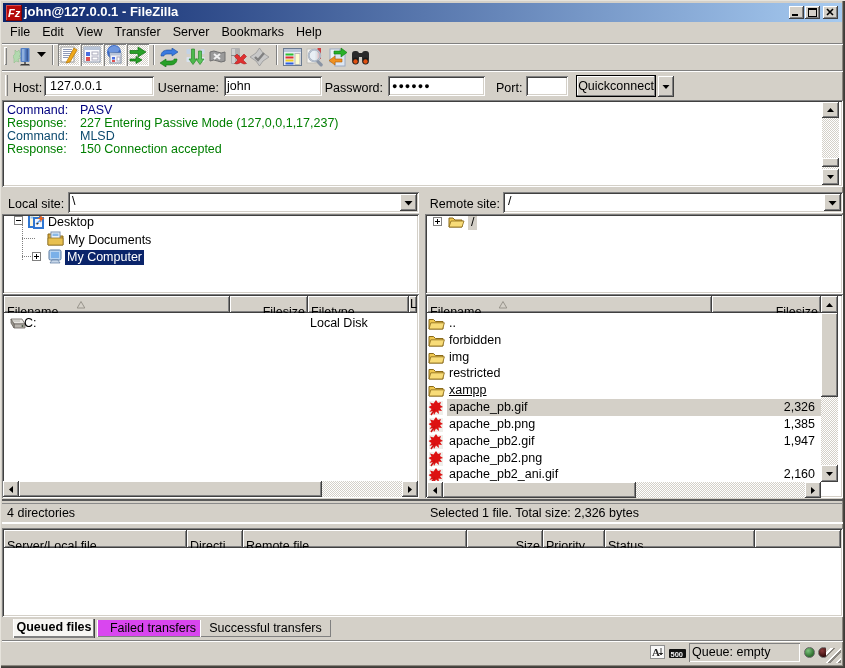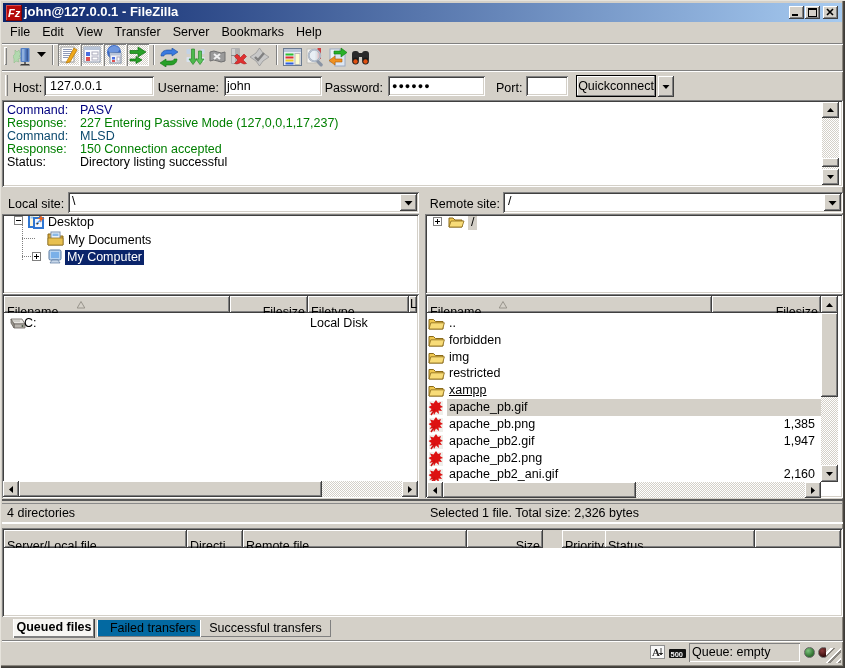--- a/index.html
+++ b/index.html
@@ -222,21 +222,20 @@
       <path d="M4.5 9 L11.5 9 L8 13 Z" fill="#000"></path>
     </svg>
   </div>
 
 <div class="abs sunken white" style="left:2px;top:100px;width:841px;height:87px;"></div>
 <div class="abs" style="left:7px;top:104px;width:800px;line-height:13px;">
 <div style="color:#00007f;"><span style="display:inline-block;width:73px;">Command:</span>PASV</div>
 <div style="color:#007f00;"><span style="display:inline-block;width:73px;">Response:</span>227 Entering Passive Mode (127,0,0,1,17,237)</div>
 <div style="color:#0c4a6e;"><span style="display:inline-block;width:73px;">Command:</span>MLSD</div>
 <div style="color:#007f00;"><span style="display:inline-block;width:73px;">Response:</span>150 Connection accepted</div>
-<div style="color:#000000;"><span style="display:inline-block;width:73px;">Status:</span>Directory listing successful</div>
 </div>
 
 <div class="abs stipple" style="left:822px;top:102px;width:17px;height:83px;"></div>
 <div class="scrollbtn" style="left:822px;top:102px;width:17px;height:16px;">
     <svg width="7" height="4">
       <path d="M0 4 L7 4 L3.5 0 Z" fill="#000"></path>
     </svg>
   </div>
 <div class="thumb" style="left:822px;top:158px;width:17px;height:9px;"></div>
 <div class="scrollbtn" style="left:822px;top:169px;width:17px;height:16px;">
@@ -414,20 +413,21 @@
       </svg>
     </div>
     <div class="abs" style="left:22px;top:67px;line-height:16px;text-decoration:underline;">xampp</div>
   <div class="abs" style="left:20px;top:84px;width:374px;height:17px;background:#d4d0c8;"></div>
   <div class="abs" style="left:1px;top:85px;">
       <svg width="16" height="16">
         <use href="#feather"></use>
       </svg>
     </div>
     <div class="abs" style="left:22px;top:84px;line-height:17px;">apache_pb.gif</div>
+    <div class="abs" style="left:0;top:84px;width:388px;text-align:right;line-height:17px;">2,326</div>
   <div class="abs" style="left:1px;top:102px;">
       <svg width="16" height="16">
         <use href="#feather"></use>
       </svg>
     </div>
     <div class="abs" style="left:22px;top:101px;line-height:17px;">apache_pb.png</div>
     <div class="abs" style="left:0;top:101px;width:388px;text-align:right;line-height:17px;">1,385</div>
   <div class="abs" style="left:1px;top:119px;">
       <svg width="16" height="16">
         <use href="#feather"></use>
@@ -481,28 +481,28 @@
 <div class="abs" style="left:2px;top:499px;width:841px;height:2px;background:#5a5a5a;"></div>
 <div class="abs" style="left:2px;top:503px;width:841px;height:1px;background:#8a8a8a;"></div>
 <div class="abs" style="left:2px;top:522px;width:841px;height:2px;background:#ffffff;"></div>
 
 <div class="abs sunken white" style="left:2px;top:528px;width:841px;height:89px;"></div>
 <div class="abs" style="left:4px;top:530px;width:837px;height:18px;background:#d4d0c8;">
   <div class="hdrcell" style="left:0;width:183px;">Server/Local file</div>
   <div class="hdrcell" style="left:183px;width:56px;">Directi...</div>
   <div class="hdrcell" style="left:239px;width:224px;">Remote file</div>
   <div class="hdrcell" style="left:463px;width:76px;text-align:right;">Size</div>
-  <div class="hdrcell" style="left:539px;width:62px;margin-left:19px;">Priority</div>
+  <div class="hdrcell" style="left:539px;width:62px;">Priority</div>
   <div class="hdrcell" style="left:601px;width:150px;">Status</div>
   <div class="hdrcell" style="left:751px;width:86px;"></div>
 </div>
 
 <div id="tabs">
   <div class="abs" style="left:13px;top:619px;width:82px;height:19px;background:#f7f6f3;box-shadow: inset -1px 0 0 #404040, inset 1px 0 0 #ffffff, inset -2px 0 0 #808080, inset 0 -2px 0 #808080, inset 0 -1px 0 #404040;font-weight:bold;text-align:center;line-height:17px;">Queued files</div>
-  <div class="abs" style="left:97px;top:620px;width:112px;height:17px;background:#0369a1;box-shadow: inset -1px 0 0 #808080, inset 1px 0 0 #ffffff, inset 0 -1px 0 #808080;text-align:center;line-height:16px;">Failed transfers</div>
+  <div class="abs" style="left:97px;top:620px;width:112px;height:17px;background:#d946ef;box-shadow: inset -1px 0 0 #808080, inset 1px 0 0 #ffffff, inset 0 -1px 0 #808080;text-align:center;line-height:16px;">Failed transfers</div>
   <div class="abs" style="left:200px;top:620px;width:131px;height:17px;background:#d4d0c8;box-shadow: inset -1px 0 0 #808080, inset 1px 0 0 #ffffff, inset 0 -1px 0 #808080;text-align:center;line-height:16px;">Successful transfers</div>
 </div>
 
 <div class="abs" style="left:2px;top:640px;width:841px;height:2px;box-shadow: inset 0 1px 0 #808080, inset 0 2px 0 #ffffff;"></div>
 <div id="statusbar">
   <div class="abs" style="left:650px;top:645px;width:15px;height:14px;background:#f8f8f8;border:1px solid #909090;">
       <svg width="13" height="12">
         <text x="1" y="10" font-size="11" font-weight="bold" font-family="Liberation Serif" fill="#222">A</text>
         <path d="M10 2 L10 9 M8 7 L10 9 L12 7" stroke="#444" stroke-width="1"></path>
       </svg>

